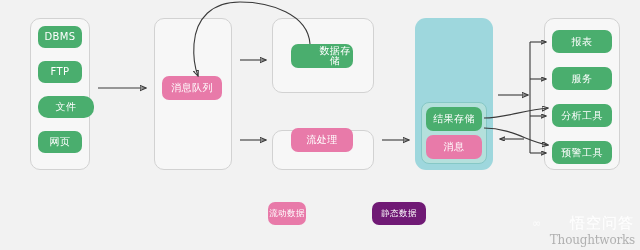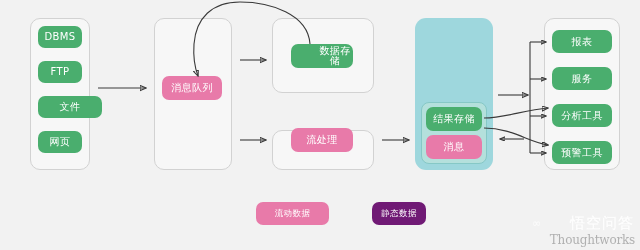--- a/index.html
+++ b/index.html
@@ -129,21 +129,21 @@
 <div id="diagram-root">
 
   <div class="abs group-box" style="left:30px; top:18px; width:60px; height:152px;"></div>
 
   <div class="abs chip green" style="left:38px; top:26px; width:44px; height:22px;">
     <span>DBMS</span>
   </div>
   <div class="abs chip green" style="left:38px; top:61px; width:44px; height:22px;">
     <span>FTP</span>
   </div>
-  <div class="abs chip green" style="left:38px; top:96px; width:64px; height:22px;">
+  <div class="abs chip green" style="left:38px; top:96px; width:56px; height:22px;border-radius:10px;">
     <span>文件</span>
   </div>
   <div class="abs chip green" style="left:38px; top:131px; width:44px; height:22px;">
     <span>网页</span>
   </div>
 
   <div class="abs group-box" style="left:154px; top:18px; width:78px; height:152px;"></div>
 
   <div class="abs chip pink" style="left:162px; top:76px; width:60px; height:24px;">
     <span>消息队列</span>
@@ -180,21 +180,21 @@
   <div class="abs chip green" style="left:552px; top:67px; width:60px; height:23px;">
     <span>服务</span>
   </div>
   <div class="abs chip green" style="left:552px; top:104px; width:60px; height:23px;">
     <span>分析工具</span>
   </div>
   <div class="abs chip green" style="left:552px; top:141px; width:60px; height:23px;">
     <span>预警工具</span>
   </div>
 
-  <div class="abs legend-chip" style="left:256px; top:202px; width:73px; height:23px; background:#e87aa9;">
+  <div class="abs legend-chip" style="left:268px; top:202px; width:38px; height:23px; background:#e87aa9;">
     <span>流动数据</span>
   </div>
   <div class="abs legend-chip" style="left:372px; top:202px; width:54px; height:23px; background:#701a75;">
     <span>静态数据</span>
   </div>
 
   <svg id="arrow-layer" viewBox="0 0 640 250">
     <defs>
       <marker id="ah" markerWidth="7" markerHeight="7" refX="6" refY="2.6" orient="auto" markerUnits="userSpaceOnUse">
         <path d="M0,0 L6.2,2.6 L0,5.2 z" fill="#3a3a3a" stroke="none"></path>

